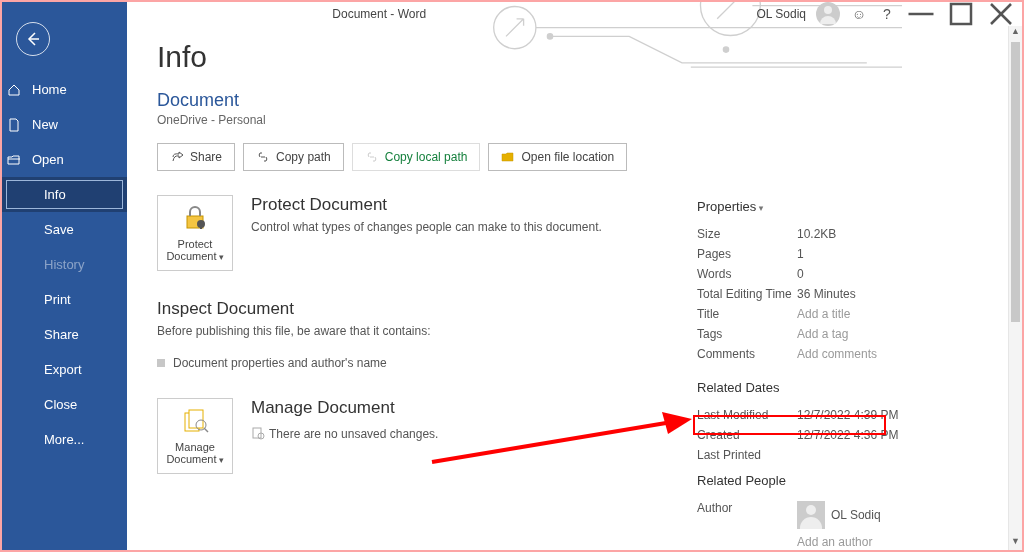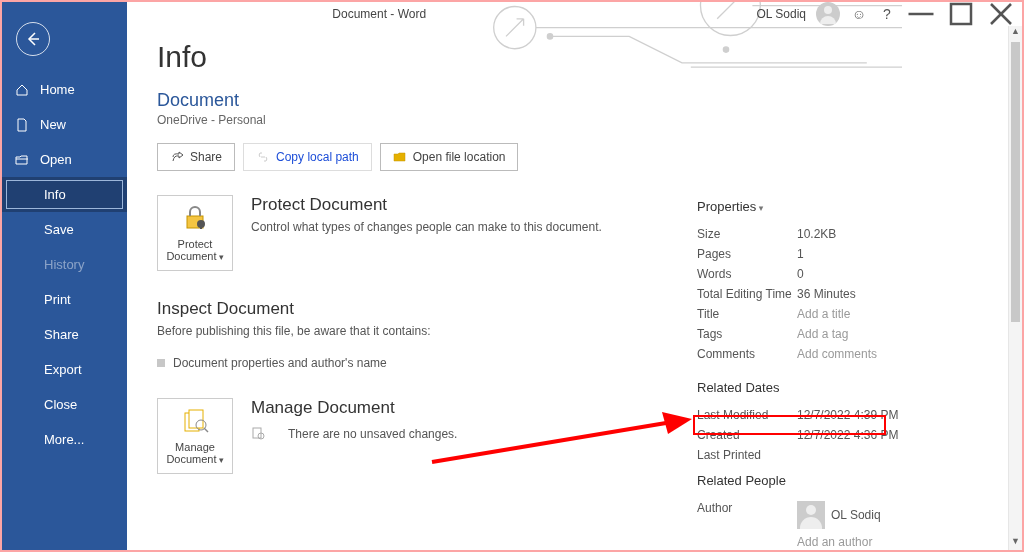--- a/index.html
+++ b/index.html
@@ -13,47 +13,47 @@
 .titlebar .winbtn { width: 30px; height: 20px; display: flex; align-items: center; justify-content: center; color: #555; }
 .avatar-small { width: 24px; height: 24px; border-radius: 50%; background: #ccc; position: relative; }
 .avatar-small::before { content: ""; position: absolute; top: 4px; left: 50%; transform: translateX(-50%); width: 8px; height: 8px; border-radius: 50%; background: #eee; }
 .avatar-small::after { content: ""; position: absolute; bottom: 2px; left: 50%; transform: translateX(-50%); width: 16px; height: 8px; border-radius: 8px 8px 0 0; background: #eee; }
 .deco { position: absolute; top: -20px; right: 120px; left: 460px; height: 100px; z-index: 1; pointer-events: none; }
 .deco svg { width: 100%; height: 100%; }
 
 .sidebar { position: absolute; top: 0; left: 0; bottom: 0; width: 125px; background: #2b579a; z-index: 4; padding-top: 12px; }
 .back-circle { width: 34px; height: 34px; border: 1px solid rgba(255,255,255,.8); border-radius: 50%; margin: 8px 0 16px 14px; display: flex; align-items: center; justify-content: center; cursor: pointer; }
 .back-circle svg { width: 16px; height: 16px; }
-.nav-item { display: flex; align-items: center; gap: 10px; padding: 10px 12px; color: #fff; font-size: 13px; cursor: pointer; position: relative; }
+.nav-item { display: flex; align-items: center; gap: 10px; padding: 10px 4px; color: #fff; font-size: 13px; cursor: pointer; position: relative; }
 .nav-item .icon { width: 16px; display: flex; align-items: center; justify-content: center; }
 .nav-item.noicon { padding-left: 42px; }
 .nav-item.selected { background: #204072; }
 .nav-item.selected::before { content: ""; position: absolute; inset: 3px 4px; border: 1px solid #9cb6da; pointer-events: none; }
 .nav-item.dim { color: rgba(255,255,255,.45); }
 
 .content { position: absolute; left: 125px; right: 0; top: 26px; bottom: 0; overflow: auto; padding: 6px 30px 30px 30px; z-index: 2; }
 .h1 { font-size: 30px; font-weight: 400; color: #333; margin: 6px 0 16px 0; }
 .doc-title { font-size: 18px; color: #2b579a; }
 .doc-loc { font-size: 12px; color: #666; margin-top: 2px; }
 .btn-row { display: flex; gap: 8px; margin: 16px 0 24px 0; }
 .btn { border: 1px solid #bbb; padding: 6px 12px; font-size: 12px; color: #444; display: flex; align-items: center; gap: 6px; background: #fff; cursor: pointer; }
 .btn .i { width: 14px; height: 14px; display:flex; align-items:center; justify-content:center; }
-.btn.disabled { color: #1d4ed8; border-color: #ddd; cursor: default; }
+.btn.disabled { color: #15803d; border-color: #ddd; cursor: default; }
 
 .two-col { display: flex; gap: 40px; align-items: flex-start; }
 .left-stack { flex: 0 0 500px; display: flex; flex-direction: column; gap: 28px; }
 .block { display: flex; gap: 18px; align-items: flex-start; }
 .big-btn { width: 76px; height: 76px; border: 1px solid #ccc; background: #fff; display: flex; flex-direction: column; align-items: center; justify-content: center; font-size: 11px; color: #444; text-align: center; gap: 4px; cursor: pointer; }
 .big-btn .caret::after { content: " ▾"; font-size: 9px; color: #555; }
 .big-btn svg { width: 28px; height: 28px; }
 .block-title { font-size: 17px; color: #333; }
 .block-desc { font-size: 12px; color: #555; margin-top: 4px; line-height: 1.4; }
 .bullet-row { margin-top: 16px; font-size: 12px; color: #555; }
 .bullet-row .sq { display:inline-block; width:8px; height:8px; background:#c7c7c7; margin-right:8px; }
-.unsaved { margin-top: 8px; font-size: 12px; color: #555; display:flex; align-items:center; gap:23px; }
+.unsaved { margin-top: 8px; font-size: 12px; color: #555; display:flex; align-items:center; gap:4px; }
 .unsaved svg { width:14px; height:14px; }
 
 .props { flex: 1; font-size: 12px; color: #555; }
 .props .hdr { color: #333; font-size: 13px; margin: 4px 0 10px 0; }
 .props .hdr.caret::after { content: " ▾"; font-size: 9px; color: #777; }
 .kv { display: flex; padding: 3px 0; align-items: center; }
 .kv .k { width: 100px; }
 .kv .v { color: #555; }
 .kv .placeholder { color: #9a9a9a; }
 
@@ -188,20 +188,28 @@
 
     <div class="btn-row">
       <div class="btn">
         <span class="i">
             <svg viewBox="0 0 14 14">
               <path d="M3 7 Q3 3 9 4 L9 2 L13 5 L9 8 L9 6 Q4 5 3 11" fill="none" stroke="#555" stroke-width="1"></path>
             </svg>
           </span>
         <span>Share</span>
       </div>
+      <div class="btn">
+        <span class="i">
+            <svg viewBox="0 0 14 14">
+              <path d="M4 7 a3 3 0 0 1 0-4 l2 0 M10 7 a3 3 0 0 1 0 4 l-2 0 M5 7 h4" fill="none" stroke="#555" stroke-width="1"></path>
+            </svg>
+          </span>
+        <span>Copy path</span>
+      </div>
       <div class="btn disabled">
         <span class="i">
             <svg viewBox="0 0 14 14">
               <path d="M4 7 a3 3 0 0 1 0-4 l2 0 M10 7 a3 3 0 0 1 0 4 l-2 0 M5 7 h4" fill="none" stroke="#ccc" stroke-width="1"></path>
             </svg>
           </span>
         <span>Copy local path</span>
       </div>
       <div class="btn">
         <span class="i">

